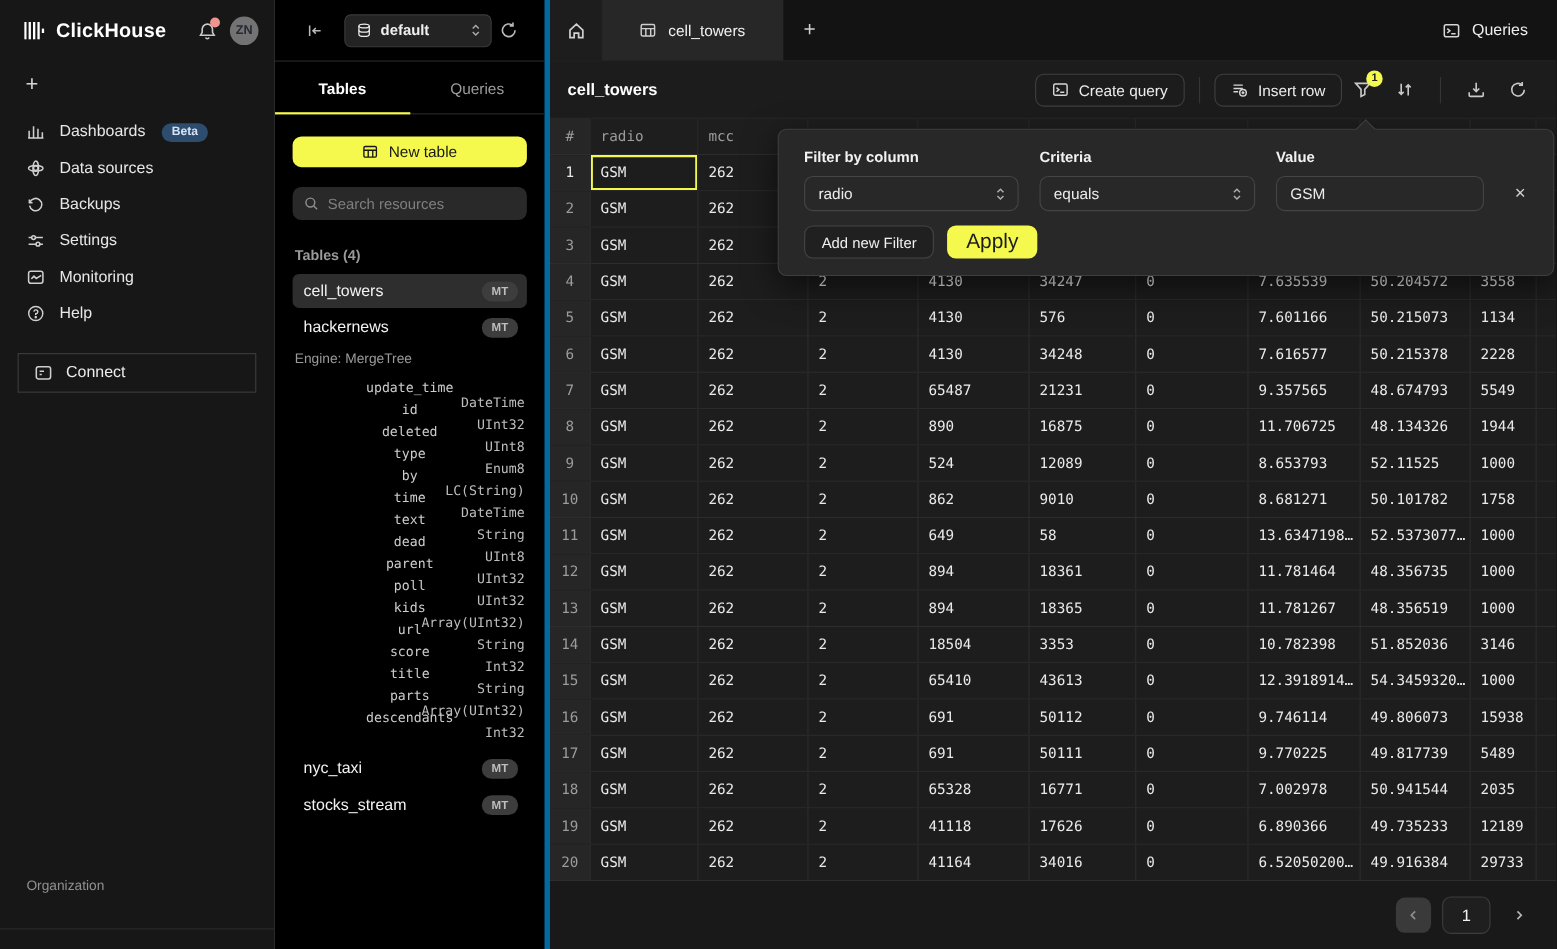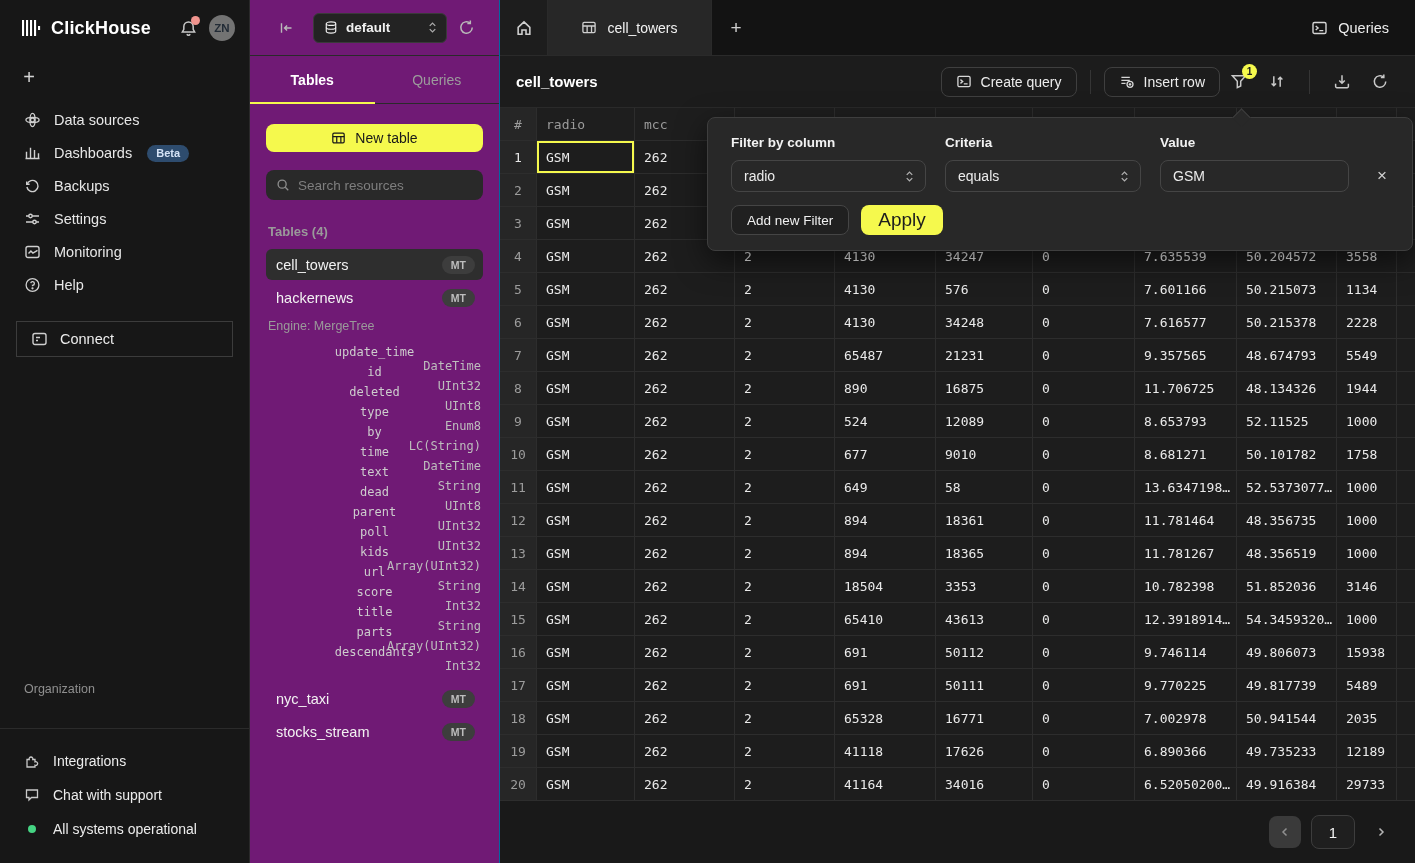--- a/index.html
+++ b/index.html
@@ -36,21 +36,21 @@
   .org-label { color:#8f8f8f; font-size:12.5px; padding:0 16px 10px 24px; }
   .meetups { height:32px; display:flex; align-items:center; gap:13px; padding:0 26px 0 24px; color:#ececec; font-size:14.5px; cursor:pointer; }
   .meetups .chev-r { margin-left:auto; color:#bdbdbd; }
   .sb-divider { border-top:1px solid #2b2b2b; margin:22px 0 18px 0; }
   .sb-foot { display:flex; flex-direction:column; gap:6px; padding:0 16px 20px 18px; }
   .foot-item { height:28px; display:flex; align-items:center; gap:13px; color:#ececec; font-size:14px; cursor:pointer; padding:0 6px; }
   .foot-icon { width:16px; color:#c9c9c9; display:flex; justify-content:center; }
   .status-dot { width:8px; height:8px; border-radius:50%; background:#45d483; margin:0 4px; }
 
   
-  .explorer { width:250px; min-width:250px; background:#701a75; border-right:1px solid #0369a1; display:flex; flex-direction:column; }
+  .explorer { width:250px; min-width:250px; background:#000000; border-right:5px solid #0369a1; display:flex; flex-direction:column; }
   .ex-topbar { height:56px; display:flex; align-items:center; padding:0 20px 0 24px; border-bottom:1px solid #2a2a2a; }
   .icon-btn { background:none; border:none; color:#b9b9b9; cursor:pointer; padding:4px; display:flex; }
   .db-select { margin-left:14px; width:134px; height:30px; background:#232323; border:1px solid #3a3a3a; border-radius:6px; display:flex; align-items:center; gap:8px; padding:0 8px 0 10px; color:#f0f0f0; font-size:13.5px; font-weight:700; cursor:pointer; font-family:inherit; }
   .db-select .chev { margin-left:auto; color:#ababab; }
   .ex-refresh { margin-left:auto; }
 
   .ex-tabs { height:48px; display:flex; border-bottom:1px solid #2a2a2a; }
   .ex-tab { flex:1; display:flex; align-items:center; justify-content:center; font-size:14px; color:#9c9c9c; cursor:pointer; position:relative; }
   .ex-tab.active { color:#ffffff; font-weight:700; }
   .ex-tab.active::after { content:""; position:absolute; bottom:-1px; left:0; right:0; height:2px; background:var(--accent); }
@@ -155,36 +155,36 @@
       </div>
     </div>
 
     <div class="ws-row">
       <button class="ws-add">+</button>
     </div>
 
     <nav class="sb-nav">
       <div class="nav-item">
         <span class="nav-icon">
+            <svg width="17" height="16" viewBox="0 0 16 16" fill="none" stroke="currentColor" stroke-width="1.4">
+              <path d="M2 13.5V6.8M6 13.5V2.8M10 13.5V5M14 13.5V8.2M1 13.5h14"></path>
+            </svg>
+          </span>
+        <span>Dashboards</span>
+        <span class="beta-badge">Beta</span>
+      </div>
+      <div class="nav-item">
+        <span class="nav-icon">
             <svg width="17" height="16" viewBox="0 0 16 16" fill="none" stroke="currentColor" stroke-width="1.3">
               <circle cx="8" cy="8" r="2"></circle>
               <ellipse cx="8" cy="8" rx="6.6" ry="2.6"></ellipse>
               <ellipse cx="8" cy="8" rx="2.6" ry="6.6"></ellipse>
             </svg>
           </span>
         <span>Data sources</span>
-      </div>
-      <div class="nav-item">
-        <span class="nav-icon">
-            <svg width="17" height="16" viewBox="0 0 16 16" fill="none" stroke="currentColor" stroke-width="1.4">
-              <path d="M2 13.5V6.8M6 13.5V2.8M10 13.5V5M14 13.5V8.2M1 13.5h14"></path>
-            </svg>
-          </span>
-        <span>Dashboards</span>
-        <span class="beta-badge">Beta</span>
       </div>
       <div class="nav-item">
         <span class="nav-icon">
             <svg width="17" height="16" viewBox="0 0 16 16" fill="none" stroke="currentColor" stroke-width="1.4">
               <path d="M2.6 6.2A5.6 5.6 0 1 1 2.4 9"></path>
               <path d="M2.2 3.4v2.9h2.9"></path>
             </svg>
           </span>
         <span>Backups</span>
       </div>
@@ -225,42 +225,20 @@
             <rect x="1.5" y="2.5" width="13" height="11" rx="2"></rect>
             <path d="M4.5 6.5h4M4.5 9.5h2"></path>
           </svg>
         </span>
       <span>Connect</span>
     </button>
 
     <div class="sb-bottom">
       <div class="org-label">Organization</div>
       <div class="sb-divider"></div>
-      <div class="sb-foot">
-        <div class="foot-item">
-          <span class="foot-icon">
-              <svg width="16" height="16" viewBox="0 0 16 16" fill="none" stroke="currentColor" stroke-width="1.3">
-                <path d="M3 6.5h2.2a1.9 1.9 0 1 1 3.6 0H11v2.3a1.9 1.9 0 1 1 0 3.5V14H3z"></path>
-              </svg>
-            </span>
-          <span>Integrations</span>
-        </div>
-        <div class="foot-item">
-          <span class="foot-icon">
-              <svg width="16" height="16" viewBox="0 0 16 16" fill="none" stroke="currentColor" stroke-width="1.3">
-                <path d="M2.5 3h11v7.5H7.5L5 13v-2.5H2.5z"></path>
-              </svg>
-            </span>
-          <span>Chat with support</span>
-        </div>
-        <div class="foot-item">
-          <span class="status-dot"></span>
-          <span>All systems operational</span>
-        </div>
-      </div>
     </div>
   </aside>
 
   <section class="explorer">
     <div class="ex-topbar">
       <button class="icon-btn">
         <svg width="17" height="16" viewBox="0 0 16 16" fill="none" stroke="currentColor" stroke-width="1.4">
             <path d="M3 3.2v9.6M13 8H6.2M8.6 5.4 6 8l2.6 2.6"></path>
           </svg>
       </button>
@@ -636,21 +614,21 @@
             <span class="cell">52.11525</span>
             <span class="cell">1000</span>
             <span class="cell stub"></span>
           </div>
 
           <div class="grid-row">
             <span class="cell rn">10</span>
             <span class="cell">GSM</span>
             <span class="cell">262</span>
             <span class="cell">2</span>
-            <span class="cell">677</span>
+            <span class="cell">862</span>
             <span class="cell">9010</span>
             <span class="cell">0</span>
             <span class="cell">8.681271</span>
             <span class="cell">50.101782</span>
             <span class="cell">1758</span>
             <span class="cell stub"></span>
           </div>
 
           <div class="grid-row">
             <span class="cell rn">11</span>

